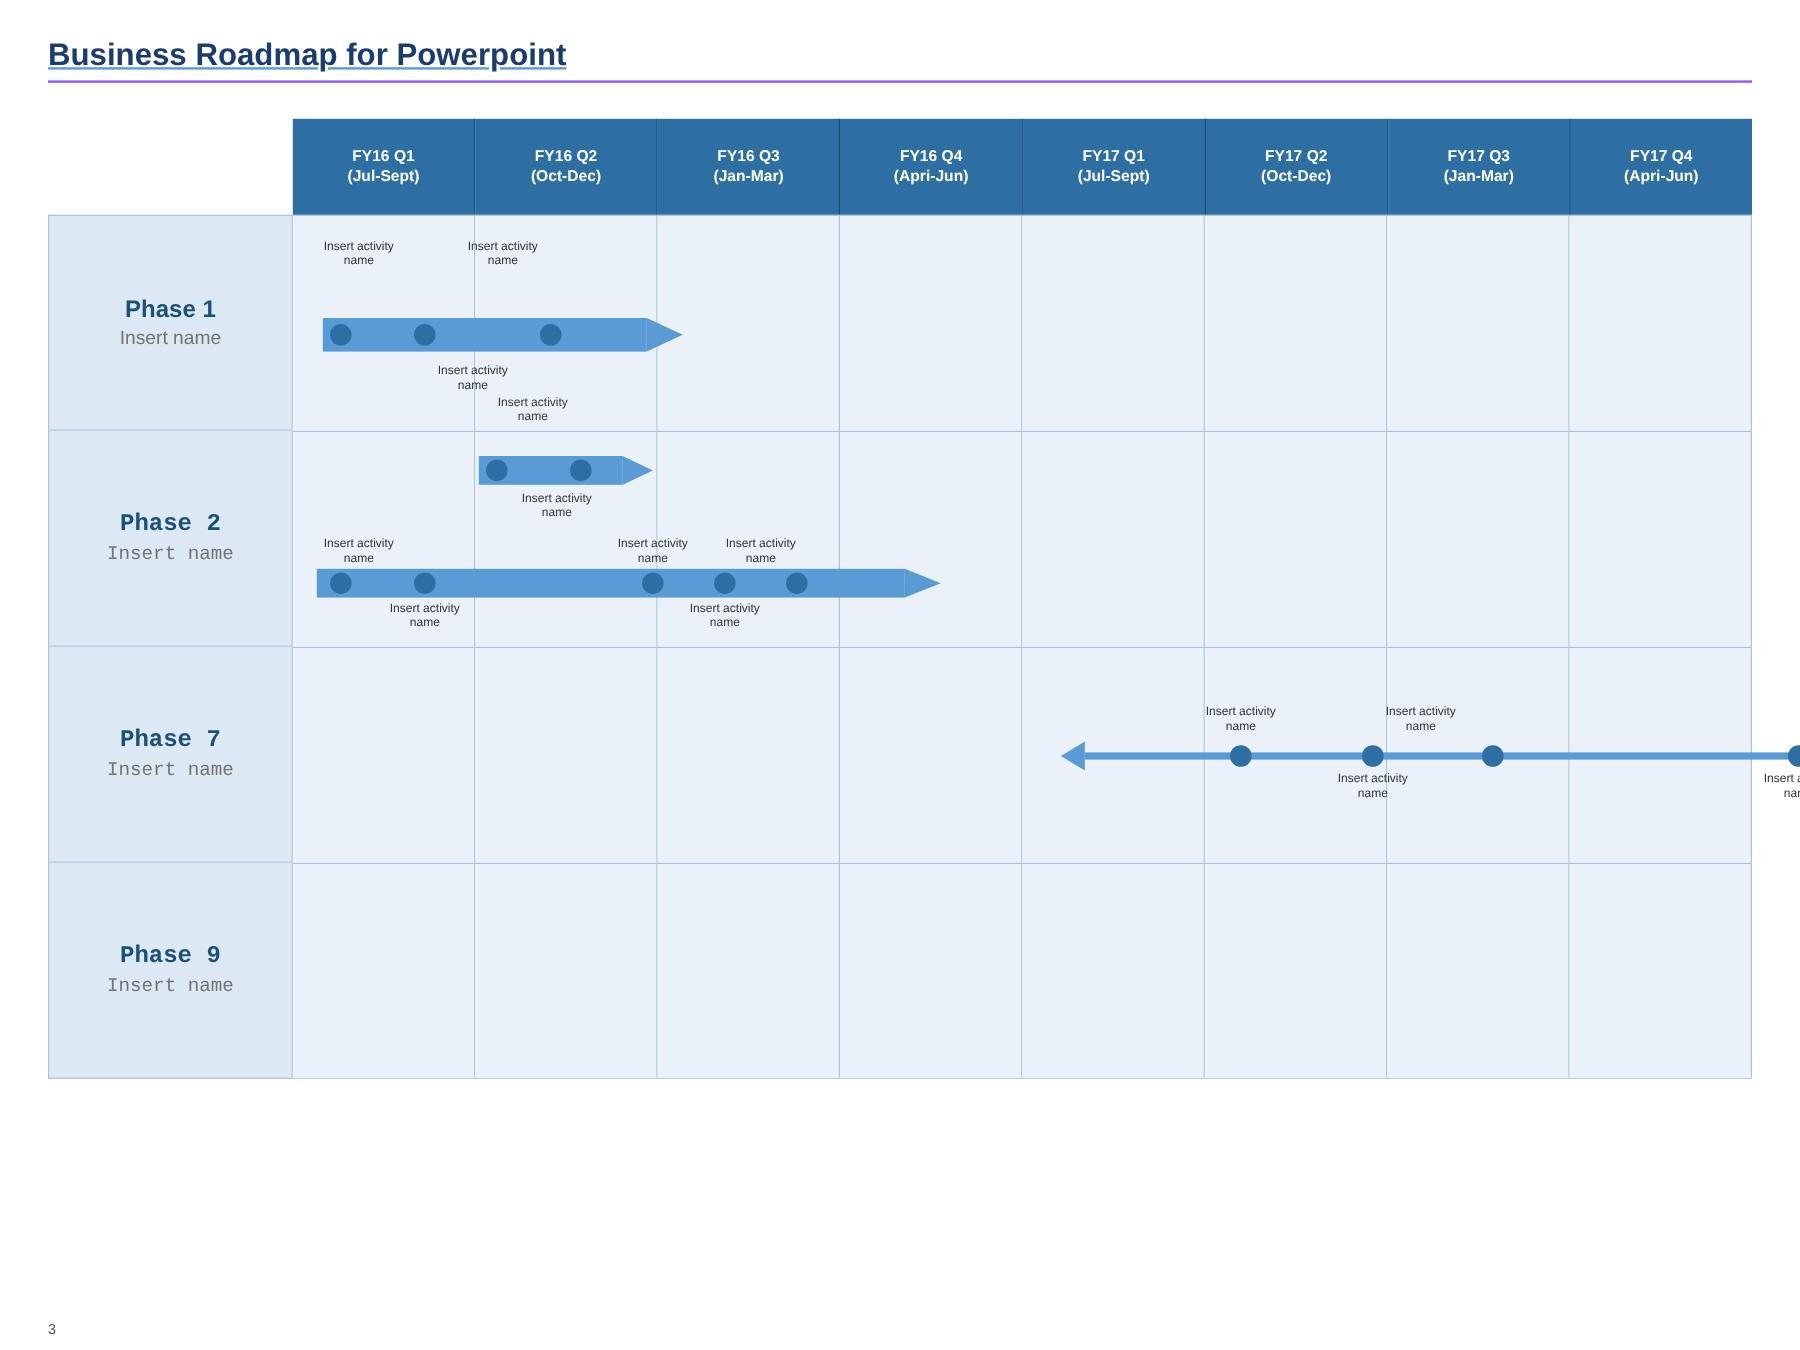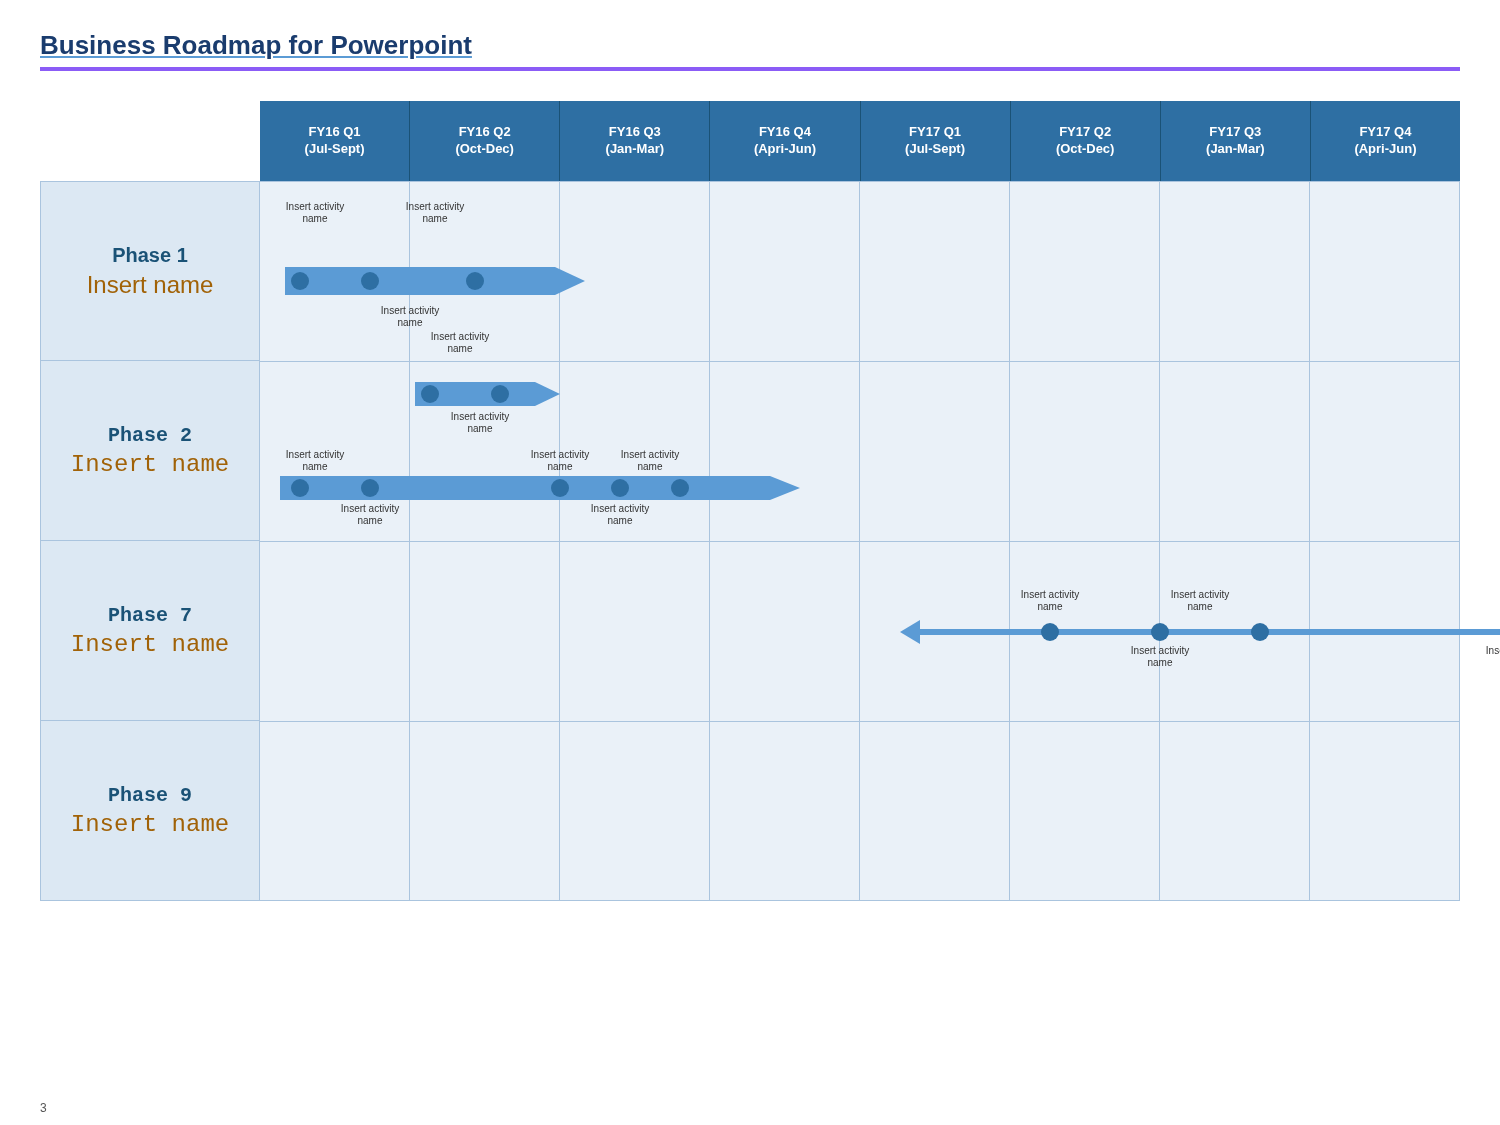--- a/index.html
+++ b/index.html
@@ -15,35 +15,35 @@
       padding: 30px 40px 20px 40px;
     }
 
     .page-title {
       font-size: 26px;
       font-weight: bold;
       color: #1a3c6e;
       text-decoration: underline;
       text-decoration-color: #5b9bd5;
       padding-bottom: 6px;
-      border-bottom: 4px solid #8b5cf6;
+      border-bottom: 2px solid #8b5cf6;
       margin-bottom: 30px;
     }
 
     .roadmap-wrapper {
       display: flex;
       flex-direction: row;
       margin-top: 10px;
     }
 
     
     .phase-labels {
       display: flex;
       flex-direction: column;
-      width: 220px;
+      width: 204px;
       flex-shrink: 0;
     }
 
     .phase-header-spacer {
       height: 80px;
     }
 
     .phase-label-cell {
       display: flex;
       flex-direction: column;
@@ -60,22 +60,22 @@
       font-family: Liberation Mono, monospace;
     }
 
     .phase-title {
       font-size: 20px;
       font-weight: bold;
       color: #1a5276;
     }
 
     .phase-name {
-      font-size: 24px;
-      color: #a16207;
+      font-size: 16px;
+      color: #737373;
       margin-top: 4px;
     }
 
     
     .grid-area {
       flex: 1;
       display: flex;
       flex-direction: column;
     }
 

